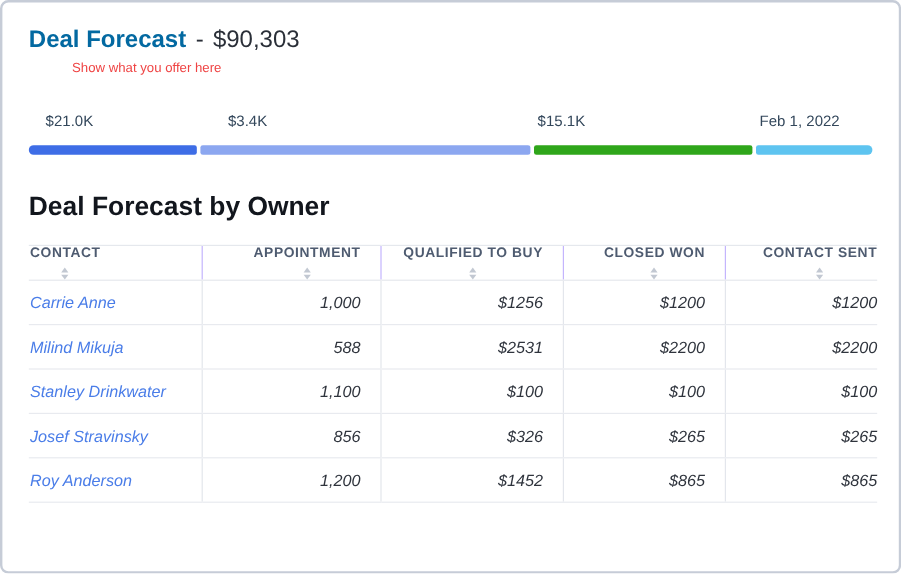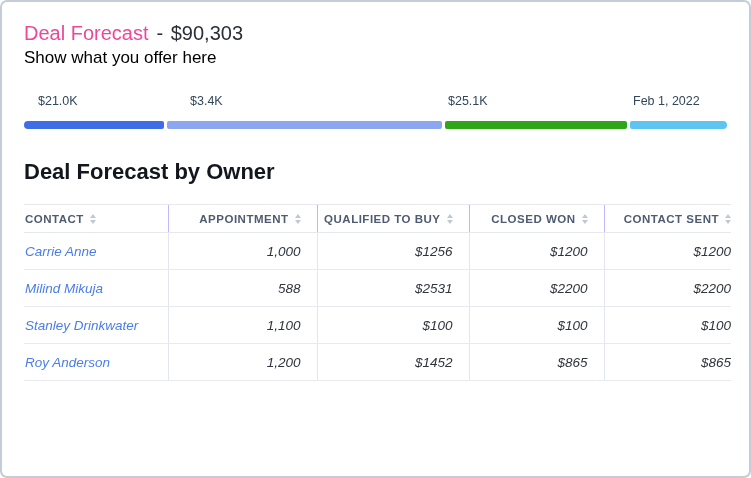--- a/index.html
+++ b/index.html
@@ -3,24 +3,24 @@
 <meta charset="utf-8">
 <style>
   html,body{margin:0;padding:0;background:#ffffff;}
   body{width:751px;height:478px;position:relative;font-family:"Liberation Sans",sans-serif;-webkit-font-smoothing:antialiased;}
   .card{
     position:absolute;inset:0;box-sizing:border-box;background:#ffffff;
     border:2px solid #c6ccd7;border-radius:7px;padding:0 22px;overflow:hidden;
   }
   
   .title-row{margin-top:18px;font-size:20px;line-height:26px;color:#242933;}
-  .title-main{font-weight:400;color:#ec4899;margin-top:32px;}
+  .title-main{font-weight:700;color:#0369a1;margin-top:32px;}
   .title-dash{font-weight:400;margin:0 2px 0 8px;color:#2a2f38;}
   .title-amount{font-weight:400;color:#2a2f38;}
-  .subtitle{margin-top:3px;font-size:17px;line-height:17px;color:#000000;}
+  .subtitle{margin-top:3px;font-size:11px;line-height:17px;color:#ef4444;margin-left:36px;}
   
   .progress-labels{position:relative;margin-top:28px;height:16px;font-size:12.5px;color:#33475b;}
   .progress-labels span{position:absolute;top:0;white-space:nowrap;}
   .pl0{left:14px;} .pl1{left:141px;margin-left:25px;} .pl2{left:424px;} .pl3{left:609px;}
   .progress-bar{margin-top:11px;height:8px;display:flex;gap:3px;}
   .seg{height:8px;border-radius:2px;}
   .seg:first-child{border-radius:4px 2px 2px 4px;}
   .seg:last-child{border-radius:2px 4px 4px 2px;}
   
   .section-title{margin-top:31px;font-size:22px;line-height:23px;font-weight:700;color:#12161d;}
@@ -29,21 +29,21 @@
   col.c0{width:144px;} col.c1{width:149px;} col.c2{width:152px;} col.c3{width:135px;} col.c4{width:127px;}
   th{
     height:28px;box-sizing:border-box;padding:0 16px 0 0;
     border-top:1px solid #e5e8ed;border-bottom:1px solid #e5e8ed;
     font-size:11.5px;font-weight:700;letter-spacing:.5px;color:#4e5b70;white-space:nowrap;
   }
   th.first{text-align:left;padding:0 0 0 1px;}
   th.num{text-align:right;}
   th + th{border-left:1px solid #c4b5fd;}
   th.last{padding-right:0;}
-  .th-inner{display:inline-flex;align-items:center;gap:6px;}
+  .th-inner{display:inline-flex;gap:6px;flex-direction:column;}
   .sort{display:inline-flex;flex-direction:column;gap:2px;align-items:center;}
   .sort .up{width:0;height:0;border-left:3.5px solid transparent;border-right:3.5px solid transparent;border-bottom:4px solid #c2c8d2;}
   .sort .dn{width:0;height:0;border-left:3.5px solid transparent;border-right:3.5px solid transparent;border-top:4px solid #c2c8d2;}
   td{
     height:37px;box-sizing:border-box;padding:0 16px 0 0;
     border-bottom:1px solid #e8eaef;font-size:13.5px;color:#2f343d;white-space:nowrap;font-style:italic;
   }
   td.first{padding:0 0 0 1px;text-align:left;}
   td.num{text-align:right;}
   tbody td + td{border-left:1px solid #e3e6ec;}
@@ -58,21 +58,21 @@
 
   <div class="title-row">
     <span class="title-main">Deal Forecast</span><span class="title-dash">-</span>
     <span class="title-amount">$90,303</span>
   </div>
   <div class="subtitle">Show what you offer here</div>
 
   <div class="progress-labels">
     <span class="pl0">$21.0K</span>
     <span class="pl1">$3.4K</span>
-    <span class="pl2">$25.1K</span>
+    <span class="pl2">$15.1K</span>
     <span class="pl3">Feb 1, 2022</span>
   </div>
   <div class="progress-bar">
     <div class="seg" style="background: rgb(62, 109, 230); flex-grow: 141;"></div>
     <div class="seg" style="background: rgb(140, 167, 240); flex-grow: 276;"></div>
     <div class="seg" style="background: rgb(47, 166, 26); flex-grow: 183;"></div>
     <div class="seg" style="background: rgb(94, 196, 240); flex-grow: 97;"></div>
   </div>
 
   <div class="section-title">Deal Forecast by Owner</div>
@@ -150,20 +150,27 @@
         <td class="num last">$2200</td>
       </tr>
       <tr>
         <td class="first"><a href="#" class="contact-link">Stanley Drinkwater</a></td>
         <td class="num">1,100</td>
         <td class="num">$100</td>
         <td class="num">$100</td>
         <td class="num last">$100</td>
       </tr>
       <tr>
+        <td class="first"><a href="#" class="contact-link">Josef Stravinsky</a></td>
+        <td class="num">856</td>
+        <td class="num">$326</td>
+        <td class="num">$265</td>
+        <td class="num last">$265</td>
+      </tr>
+      <tr>
         <td class="first"><a href="#" class="contact-link">Roy Anderson</a></td>
         <td class="num">1,200</td>
         <td class="num">$1452</td>
         <td class="num">$865</td>
         <td class="num last">$865</td>
       </tr>
     </tbody>
   </table>
 
 </div>

